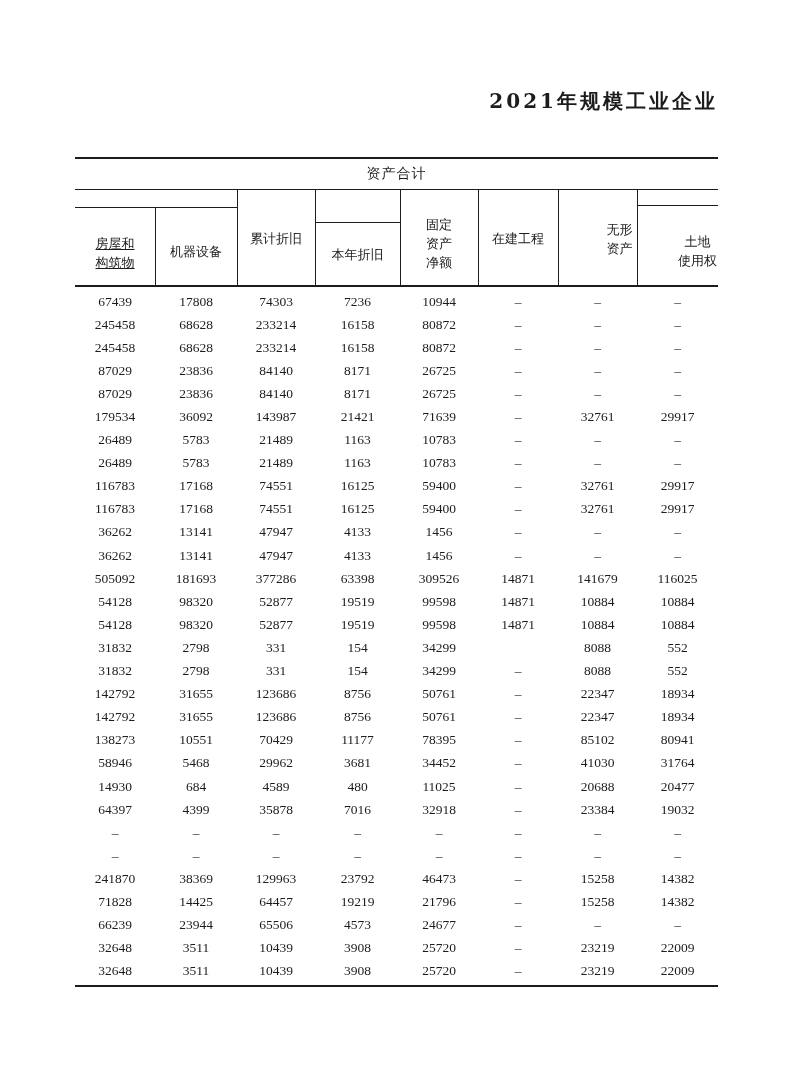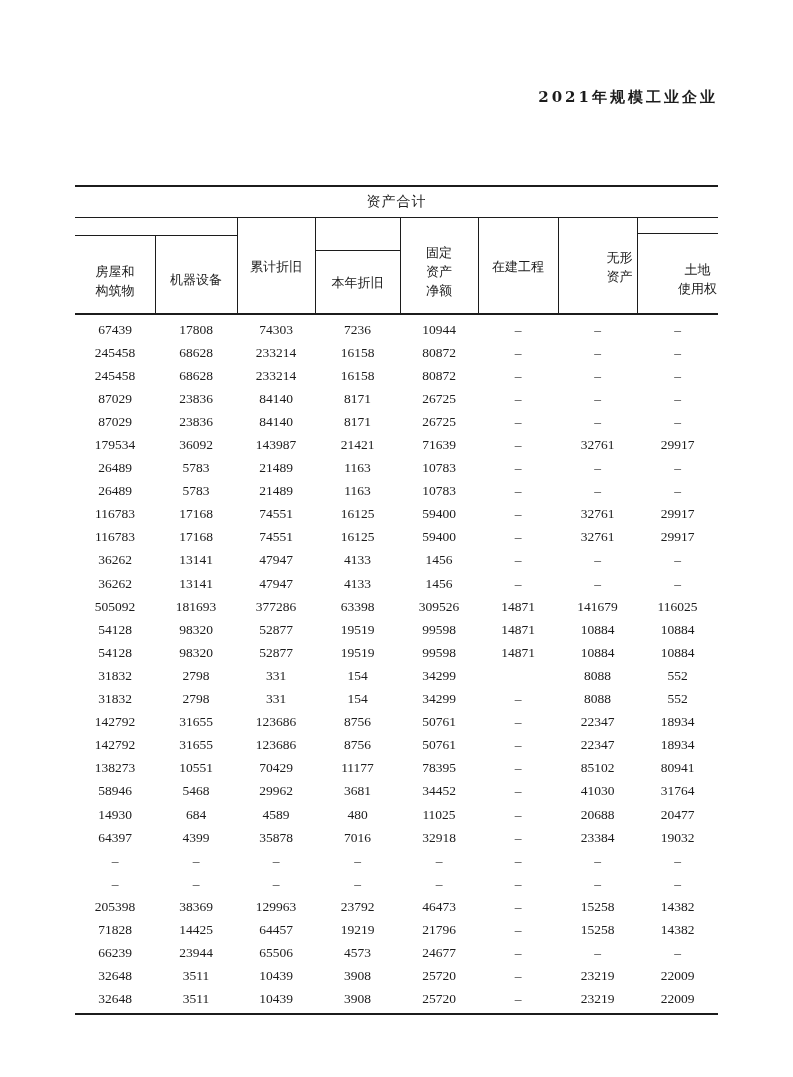--- a/index.html
+++ b/index.html
@@ -8,27 +8,26 @@
     width:793px; height:1077px;
     font-family:"DejaVu Serif","Liberation Serif",serif;
     color:#1c1c1c;
   }
   .page {
     position:relative; width:793px; height:1077px;
     background:#ffffff; overflow:hidden;
   }
   .title {
     position:absolute; top:88px; right:75px;
-    font-size:15px; font-weight:bold; letter-spacing:3px;
+    font-size:20px; font-weight:bold; letter-spacing:3px;
     white-space:nowrap;
   }
   .table {
     position:absolute; left:75px; top:157px; width:643px;
     border-top:2px solid #1c1c1c;
-    margin-top:28px;
   }
   .group-row {
     height:31px; display:flex; align-items:center; justify-content:center;
     font-size:14px; border-bottom:1px solid #1c1c1c; letter-spacing:1px;
   }
   .head {
     position:relative; height:97px; border-bottom:2px solid #1c1c1c;
     font-size:13px;
   }
   .vline { position:absolute; width:1px; background:#1c1c1c; }
@@ -69,21 +68,21 @@
       <div class="hline" style="left:562px; width:81px; top:15px;"></div>
 
       <div class="vline" style="left:80px;  top:17px; height:80px;"></div>
       <div class="vline" style="left:162px; top:0;    height:97px;"></div>
       <div class="vline" style="left:240px; top:0;    height:97px;"></div>
       <div class="vline" style="left:325px; top:0;    height:97px;"></div>
       <div class="vline" style="left:403px; top:0;    height:97px;"></div>
       <div class="vline" style="left:483px; top:0;    height:97px;"></div>
       <div class="vline" style="left:562px; top:0;    height:97px;"></div>
 
-      <div class="hcell" style="left:0;   width:80px; top:17px; height:80px; padding-top:12px;">房屋和
+      <div class="hcell" style="left:0;   width:80px; top:17px; height:80px; padding-top:12px;text-decoration:underline;">房屋和
 构筑物</div>
       <div class="hcell" style="left:80px; width:82px; top:10px; height:99px; padding-top:4px;">机器设备</div>
       <div class="hcell" style="left:162px; width:78px; top:0; height:97px;">累计折旧</div>
       <div class="hcell" style="left:240px; width:85px; top:32px; height:65px;">本年折旧</div>
       <div class="hcell" style="left:403px; width:80px; top:0; height:97px;">在建工程</div>
       <div class="hcell" style="left:325px; width:78px; top:0; height:97px; padding-top:10px;">固定
 资产
 净额</div>
       <div class="hcell" style="left:483px; width:79px; top:0; height:97px;padding-left:44px;">无形资产</div>
       <div class="hcell" style="left:562px; width:81px; top:15px; height:82px; padding-top:10px;padding-left:40px;">土地
@@ -335,21 +334,21 @@
           <div class="tcell">–</div>
           <div class="tcell">–</div>
           <div class="tcell">–</div>
           <div class="tcell">–</div>
           <div class="tcell">–</div>
           <div class="tcell">–</div>
           <div class="tcell">–</div>
           <div class="tcell">–</div>
         </div>
         <div class="trow">
-          <div class="tcell">205398</div>
+          <div class="tcell">241870</div>
           <div class="tcell">38369</div>
           <div class="tcell">129963</div>
           <div class="tcell">23792</div>
           <div class="tcell">46473</div>
           <div class="tcell">–</div>
           <div class="tcell">15258</div>
           <div class="tcell">14382</div>
         </div>
         <div class="trow">
           <div class="tcell">71828</div>

